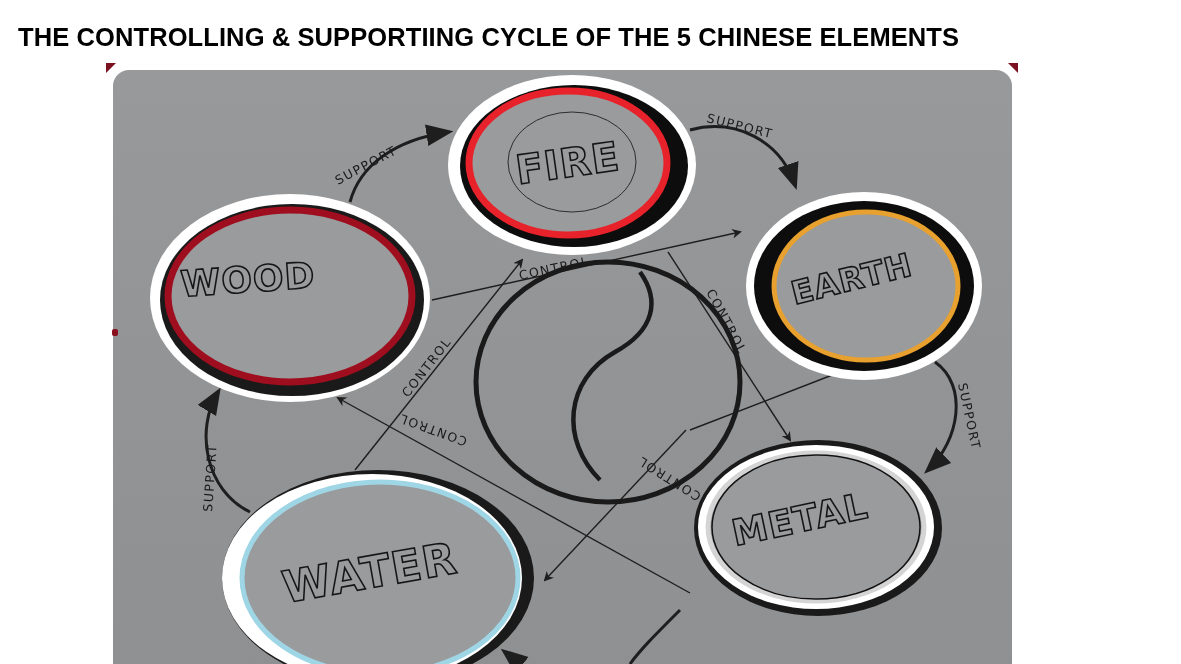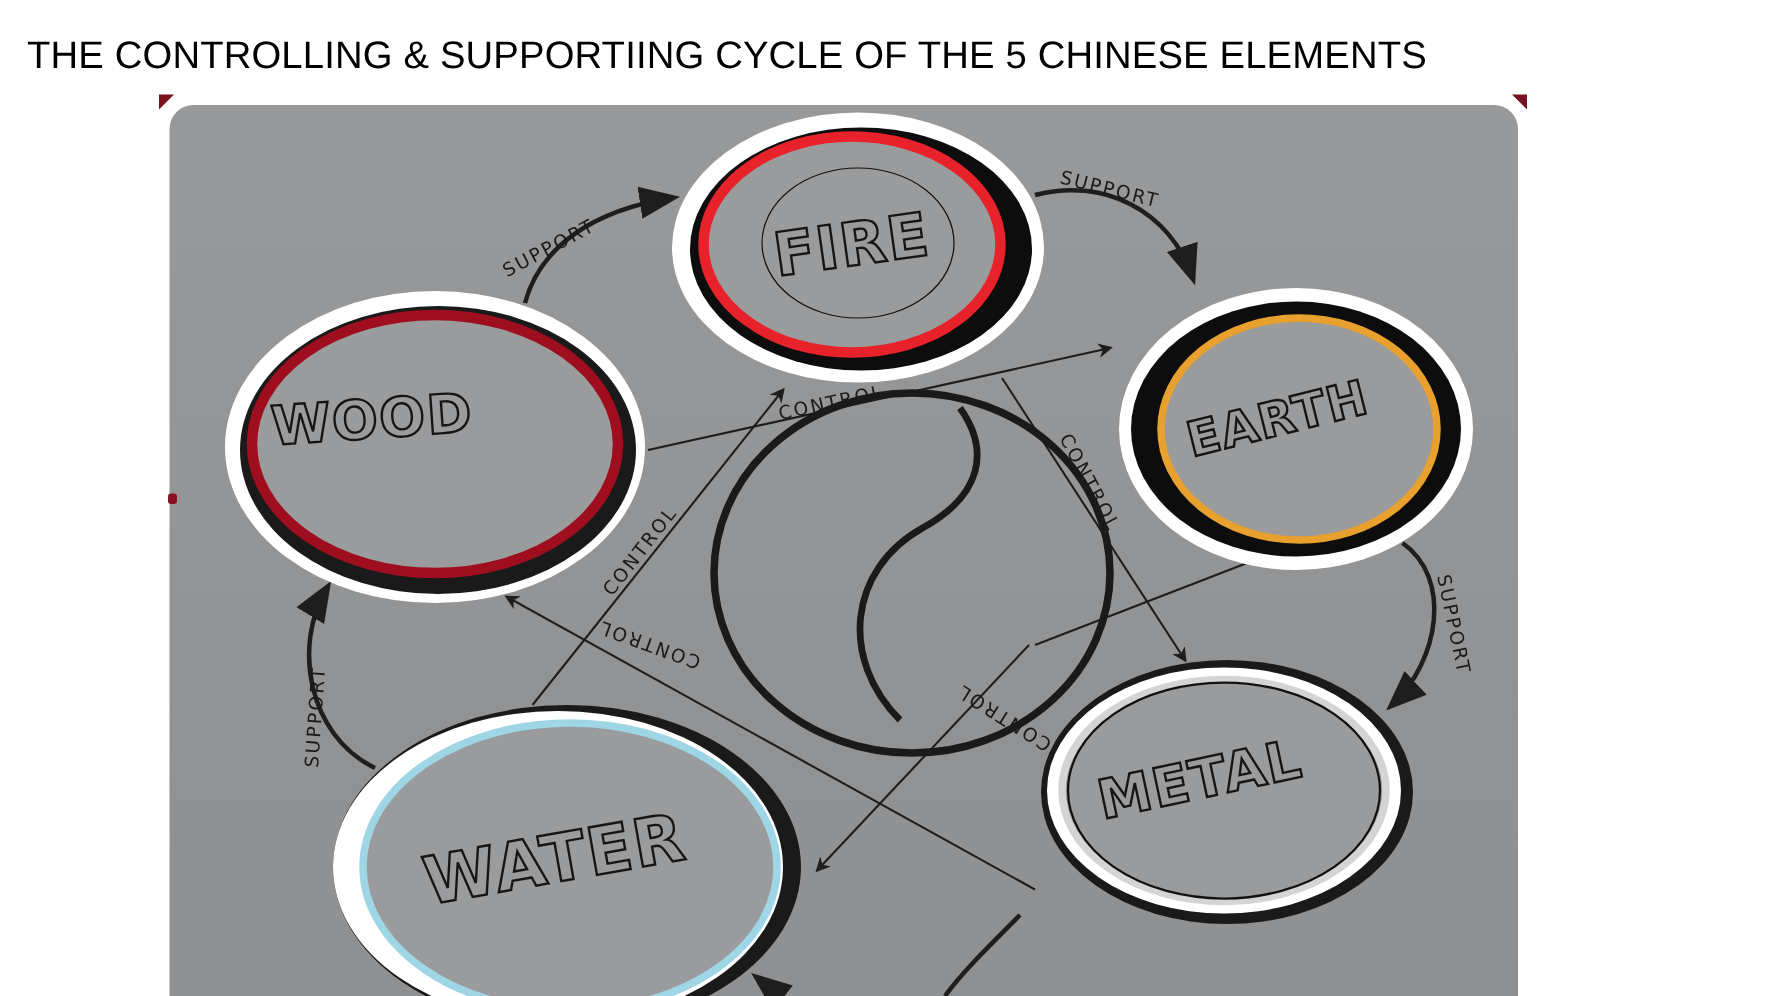--- a/index.html
+++ b/index.html
@@ -1,19 +1,19 @@
 <!DOCTYPE html>
 <html><head>
 <meta charset="utf-8">
 <style>
   html, body { margin: 0; padding: 0; background: #ffffff; }
   body { width: 1181px; height: 664px; position: relative; overflow: hidden; font-family: "Liberation Sans", sans-serif; }
   .title {
     position: absolute; left: 18px; top: 18px; width: 1150px;
-    font-family: "Liberation Sans", sans-serif; font-weight: 400; font-size: 25.5px;
+    font-family: "Liberation Sans", sans-serif; font-weight: 700; font-size: 25.5px;
     color: #000; letter-spacing: 0.1px; white-space: nowrap; line-height: 38px;
   }
   .panel {
     position: absolute; left: 113px; top: 70px; width: 899px; height: 600px;
     background: linear-gradient(180deg, #98999b 0%, #939496 50%, #8f9092 100%);
     border-radius: 16px 16px 0 0;
   }
   .corner-mark { position: absolute; width: 0; height: 0; }
   .corner-tl { left: 106px; top: 63px; border-top: 10px solid #7a1020; border-right: 10px solid transparent; }
   .corner-tr { left: 1008px; top: 63px; border-top: 10px solid #7a1020; border-left: 10px solid transparent; }

